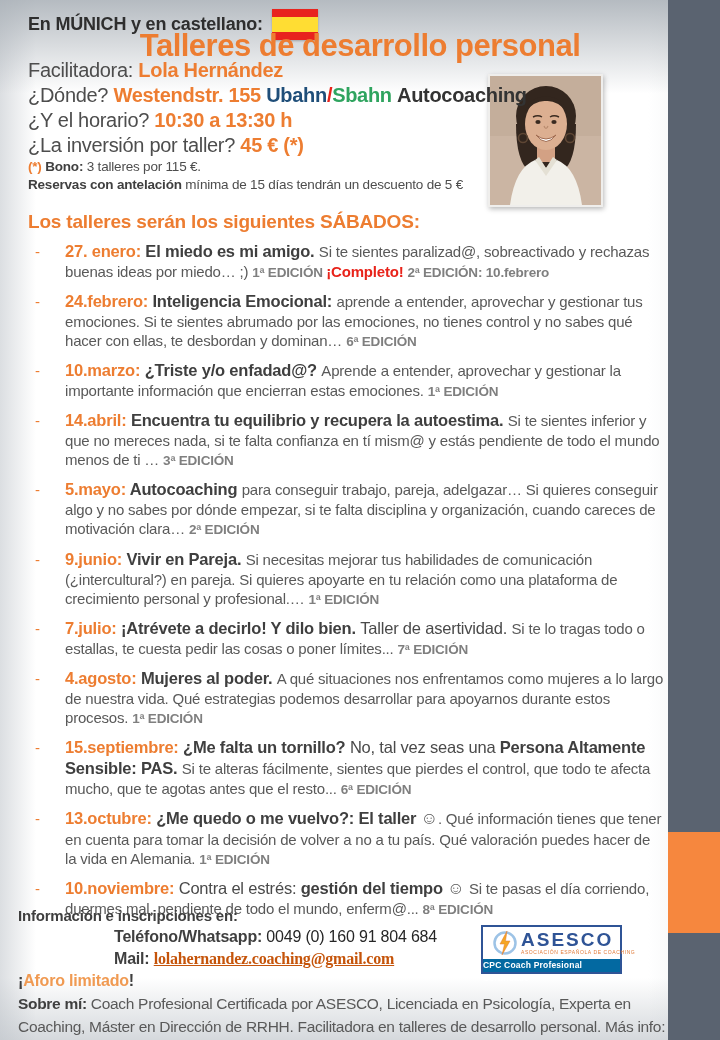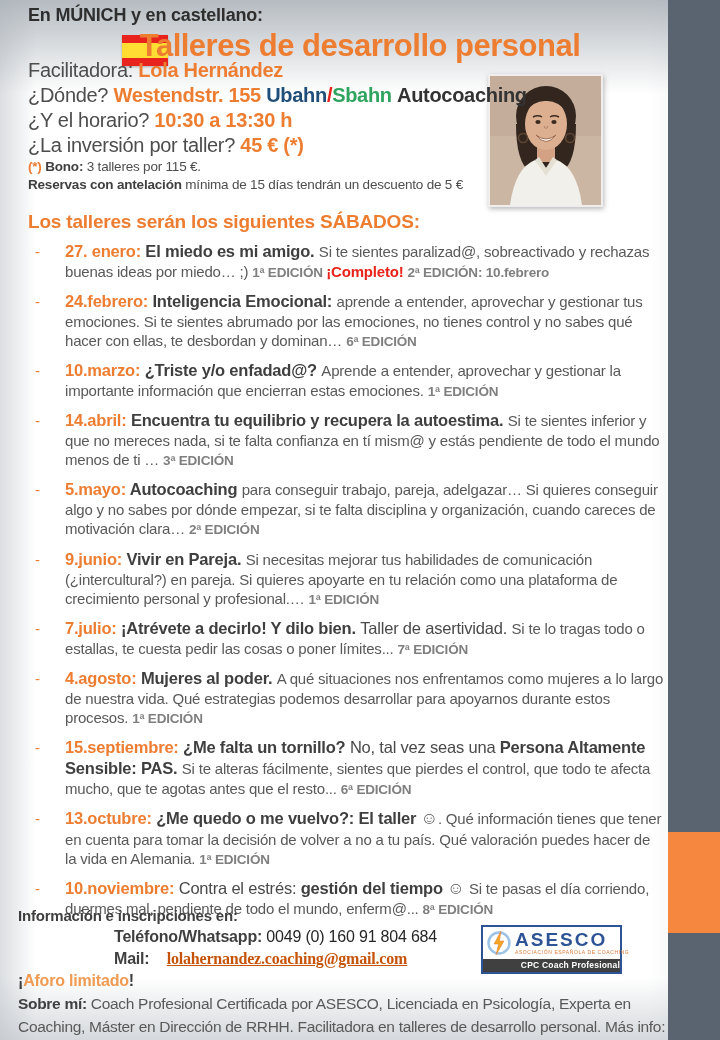--- a/index.html
+++ b/index.html
@@ -13,21 +13,21 @@
       linear-gradient(270deg, rgba(190,195,201,0.30) 0%, rgba(255,255,255,0) 10%),
       linear-gradient(0deg, rgba(185,191,197,0.60) 0%, rgba(255,255,255,0) 6%),
       #ffffff;
   }
   
   .sidebar { position:absolute; top:0; right:0; width:52px; height:1040px; background:#5A6370; }
   .sidebar-accent { position:absolute; top:832px; left:0; width:100%; height:101px; background:#F6873E; }
 
   
   .tagline { position:absolute; left:28px; top:5px; height:38px; display:flex; align-items:center; gap:9px;
-             font-size:18px; font-weight:700; color:#2E2E2E; letter-spacing:-0.2px;flex-direction:column; }
+             font-size:18px; font-weight:700; color:#2E2E2E; letter-spacing:-0.2px; }
   .flag { width:46px; height:31px; flex:none;
           background:linear-gradient(180deg,#E8231E 0%,#E8231E 26%,#FFDD33 26%,#FFDD33 74%,#E8231E 74%,#E8231E 100%);
           box-shadow:0 1px 2px rgba(0,0,0,0.25); }
 
   .title { position:absolute; left:70px; top:28px; width:580px; text-align:center;
            font-size:31px; font-weight:700; color:#ED7D31; letter-spacing:-0.5px; }
 
   
   .photo { position:absolute; left:488px; top:74px; width:115px; height:133px; background:#CBB5A3;
            border:2px solid #EFEEEC; box-sizing:border-box; box-shadow:1px 2px 5px rgba(0,0,0,0.28); }
@@ -59,35 +59,35 @@
   .seg-ed      { color:#7F7F7F; font-weight:700; font-size:13.5px; }
   .seg-completo{ color:#E8231A; font-weight:700; font-size:15px; }
   .seg-smiley  { color:#595959; font-size:17px; }
 
   
   .footer { position:absolute; left:18px; top:905px; width:658px; color:#595959; }
   .f-info { font-size:15px; font-weight:700; color:#3F3F3F; line-height:21px; letter-spacing:-0.2px; }
   .f-contact { padding-left:96px; font-size:16px; line-height:22px; letter-spacing:-0.2px; }
   .f-contact .lbl { font-weight:700; color:#3F3F3F; }
   .f-phone-num { font-weight:400; color:#262626; }
-  .mail-link { font-family:"Liberation Serif", serif; font-weight:700; color:#C5540A; text-decoration:underline; cursor:pointer;margin-left:13px; }
+  .mail-link { font-family:"Liberation Serif", serif; font-weight:700; color:#C5540A; text-decoration:underline; cursor:pointer; }
   .f-aforo { font-size:16px; font-weight:700; line-height:22px; color:#3F3F3F; letter-spacing:-0.2px; }
   .aforo-text { color:#F09A52; }
   .f-about { font-size:15.5px; line-height:23px; letter-spacing:-0.3px; }
   .f-about .lbl { font-weight:700; color:#3F3F3F; }
 
   
   .asesco { position:absolute; left:481px; top:925px; width:141px; height:49px; background:#ffffff;
             border:2px solid #2F5496; box-sizing:border-box; display:flex; flex-direction:column; }
-  .asesco-top { flex:1; display:flex; align-items:center; padding:0 3px; min-height:0;justify-content:space-between; }
+  .asesco-top { flex:1; display:flex; align-items:center; padding:0 9px; min-height:0;justify-content:space-between; }
   .asesco-ring { flex:none; width:26px; height:26px; }
   .asesco-right { margin-left:3px; display:flex; flex-direction:column; min-width:0; }
   .asesco-name { font-size:19px; font-weight:700; color:#2F5496; letter-spacing:2px; line-height:18px; }
   .asesco-sub { font-size:5px; color:#E07B39; letter-spacing:0.6px; white-space:nowrap; }
-  .asesco-bar { flex:none; height:13px; background:#404040; color:#ffffff; font-size:8.5px; line-height:13px; text-align:right; font-weight:600; letter-spacing:0.2px; }
+  .asesco-bar { flex:none; height:13px; background:#0369a1; color:#ffffff; font-size:8.5px; line-height:13px; text-align:left; font-weight:600; letter-spacing:0.2px; }
 </style>
 </head>
 <body>
 
 <div id="page">
 
   <div class="sidebar">
     <div class="sidebar-accent"></div>
   </div>
 

